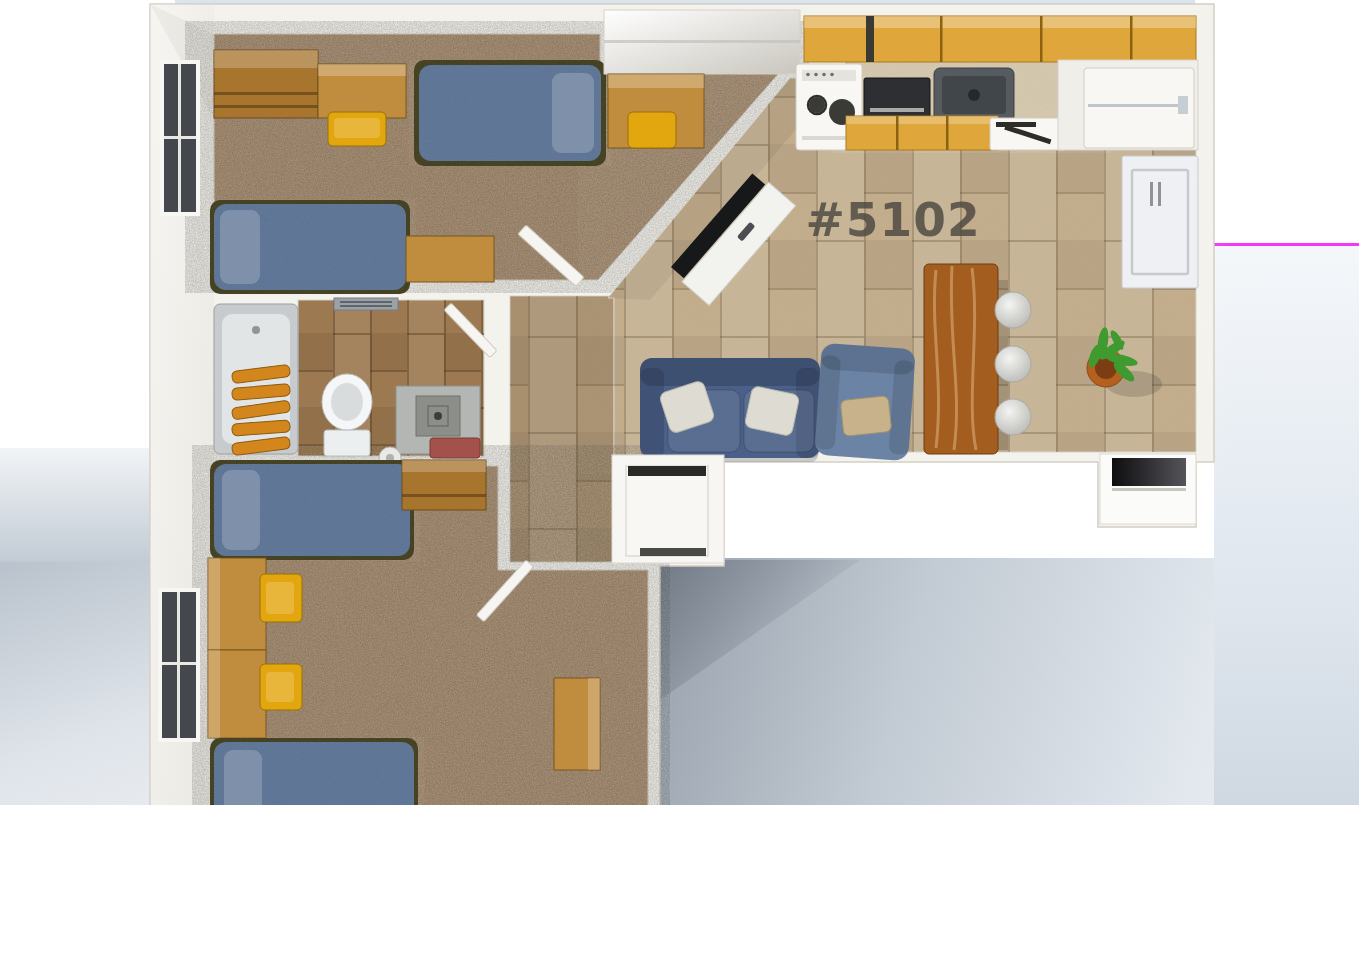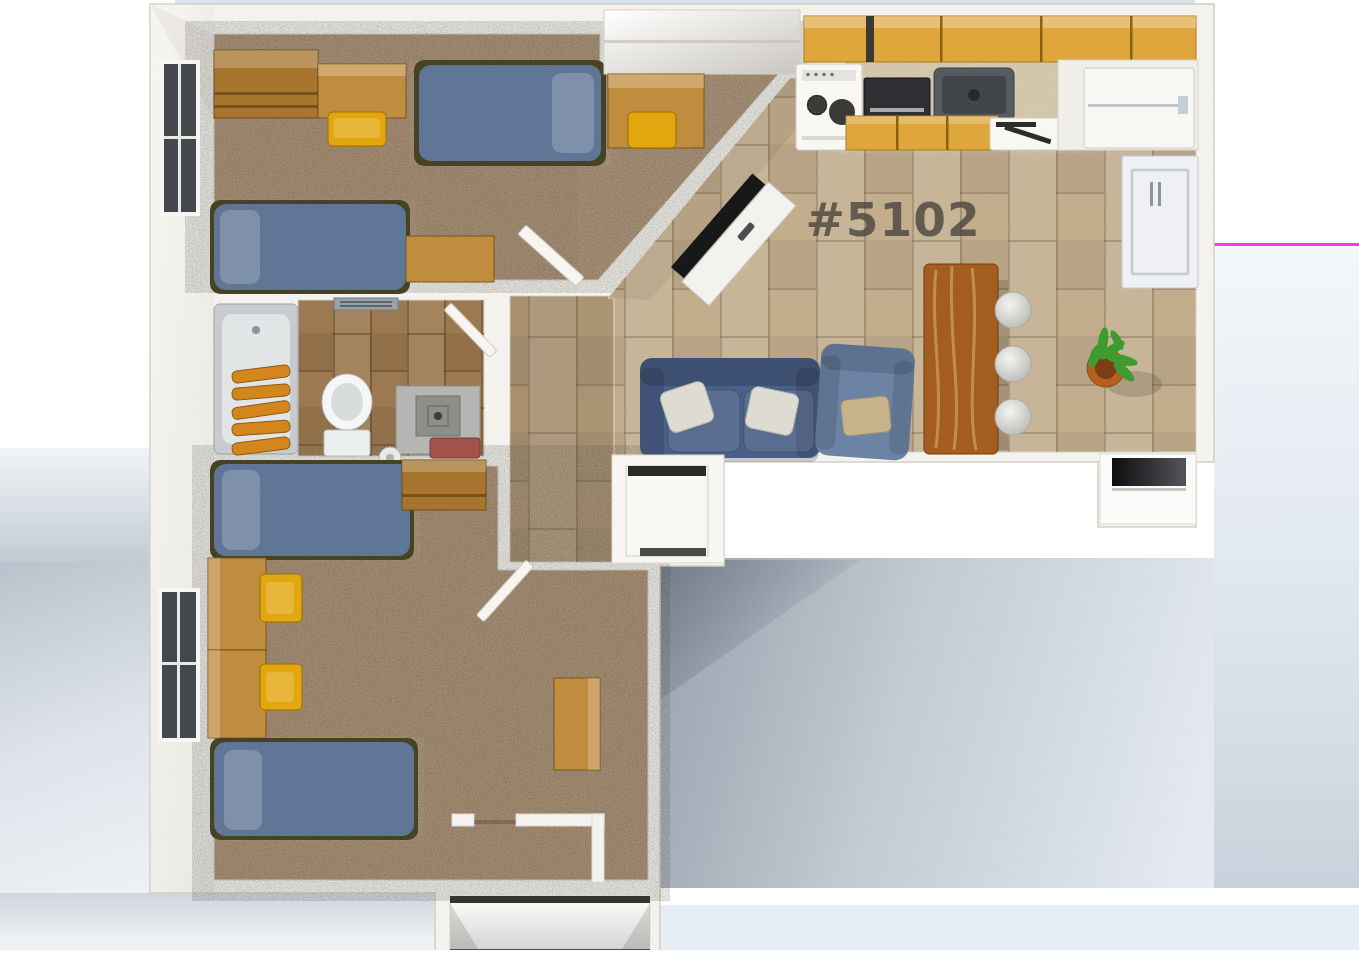--- a/index.html
+++ b/index.html
@@ -1,16 +1,16 @@
 <!DOCTYPE html>
 <html><head>
 <meta charset="utf-8">
 <style>
   html,body{margin:0;padding:0;background:#ffffff;}
-  .stage{position:relative;width:1359px;height:950px;background:#ffffff;overflow:hidden;
+  .stage{position:relative;width:1359px;height:805px;background:#ffffff;overflow:hidden;
          font-family:"DejaVu Sans","Liberation Sans",sans-serif;}
   .bd{position:absolute;}
   svg{position:absolute;left:0;top:0;}
   text{font-family:"DejaVu Sans","Liberation Sans",sans-serif;font-weight:bold;}
 </style>
 </head>
 <body>
 
 <div class="stage">
 

